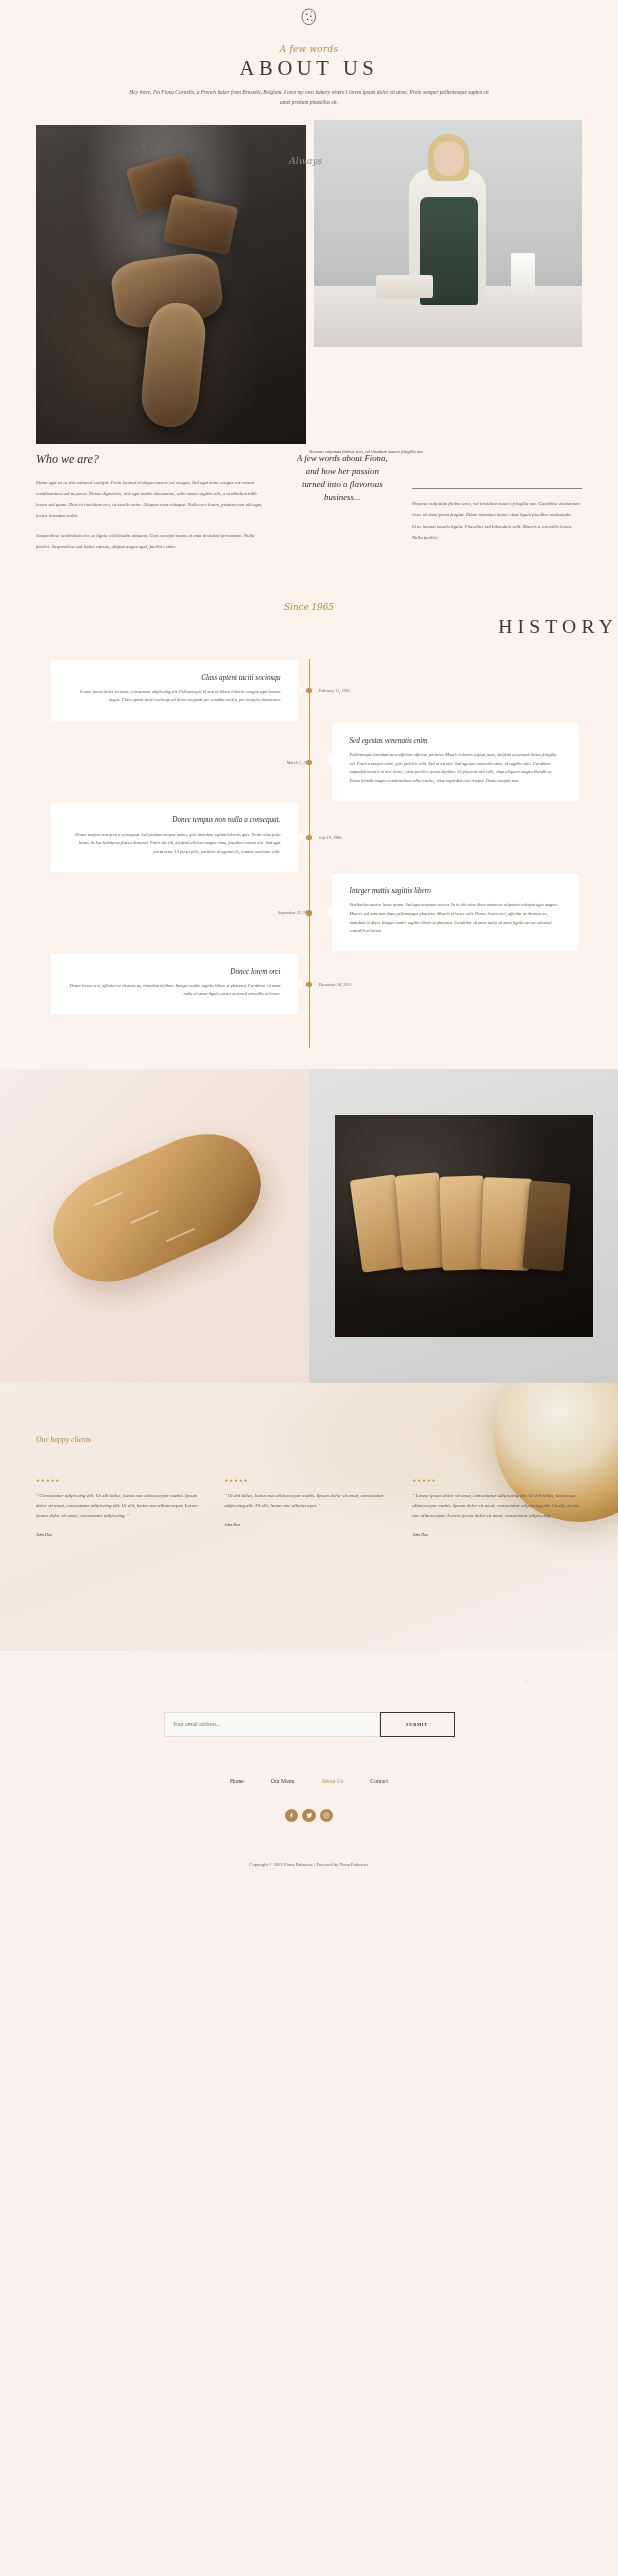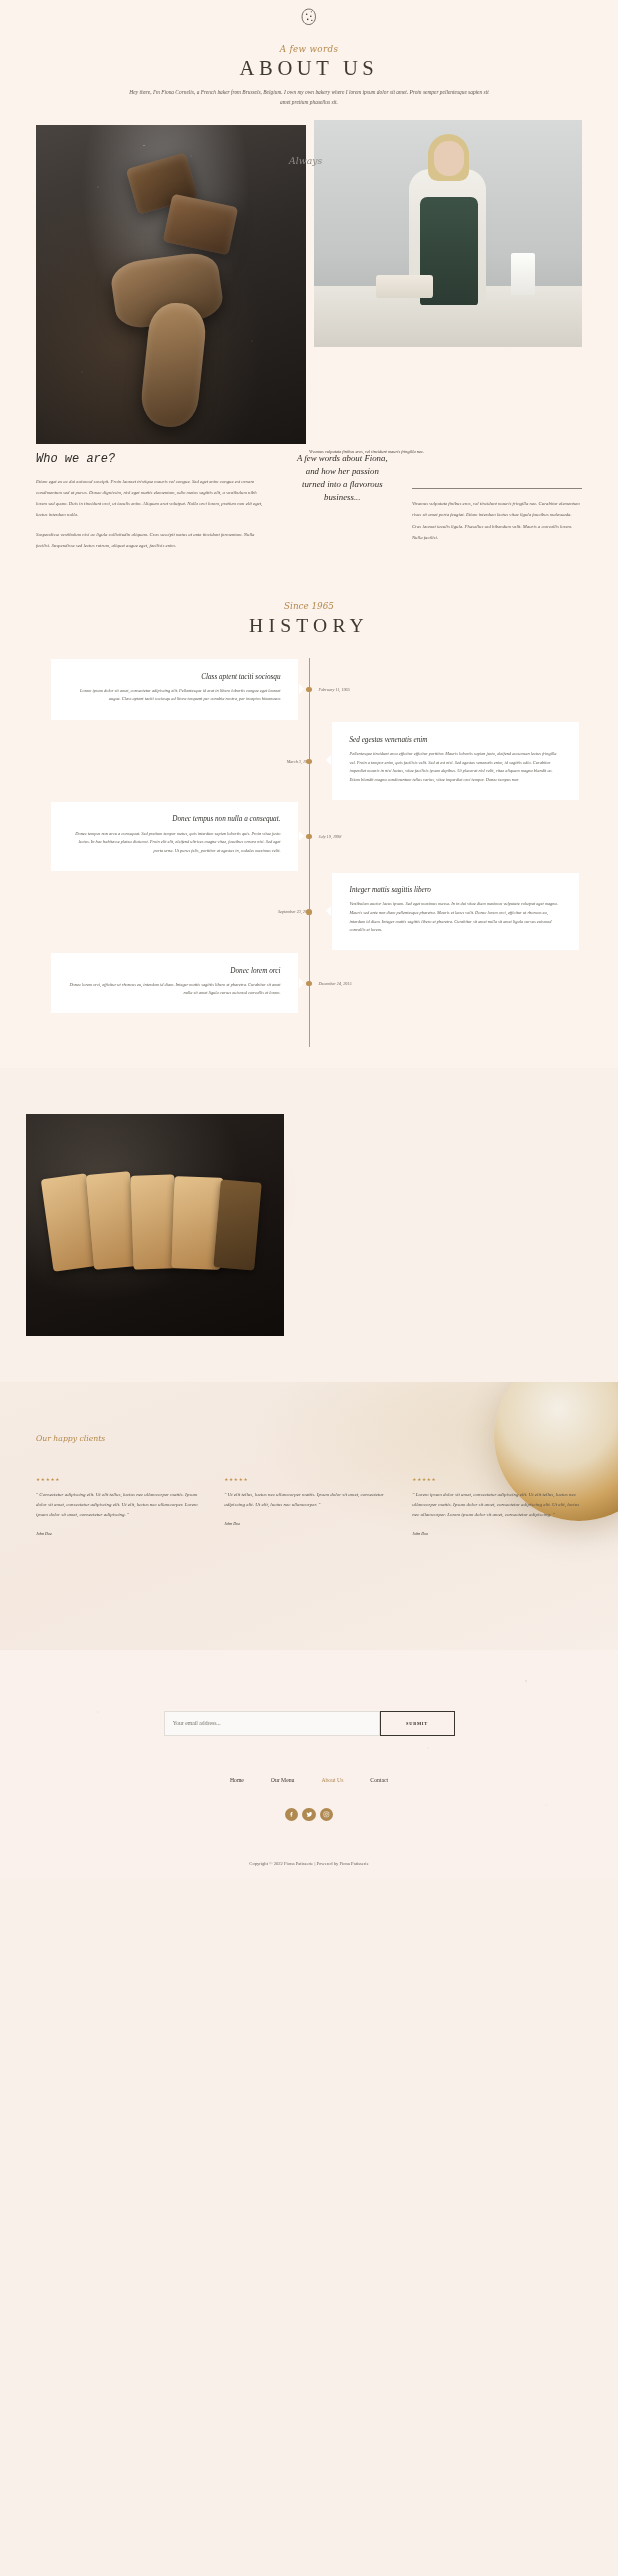--- a/index.html
+++ b/index.html
@@ -114,33 +114,33 @@
   .caption-right {
     width:268px; margin-left:309px; margin-top:4.1px;
     font-size:4.4px; line-height:1.55; font-style:italic; color:#4a443d;
   }
 
   
   .about-body { display:flex; padding:0 36px 0 36px; margin-top:-3.1px; }
   .about-col-l { width:242px; padding-right:15.5px; }
   .about-col-r { width:289px; margin-left:15.5px; }
   .who-title { font-size:12px; color:#2e2b27; margin-bottom:9.3px;
-    font-family:Liberation Mono, monospace; font-style:italic; }
+    font-family:Liberation Serif, serif; font-style:italic; }
   .body-par { font-size:4.8px; line-height:2.35; font-style:italic; color:#5c564e;
     margin-bottom:8.2px; }
   .lead-title {
     font-size:8.8px; line-height:1.45; font-style:italic; color:#2f2c27;
     width:98px; font-family:"Liberation Serif", serif;text-align:center;
   }
   .rule { height:0.5px; background:#8b827a; margin:9.3px 0 9.3px; }
 
   
   .history { background:#fcf3ed; padding:36px 0 20.6px; text-align:center; position:relative; }
   .history-script { font-size:8.8px; }
-  .history-title { font-size:19.6px; letter-spacing:5.2px; color:#3e3931; margin-top:4.1px; }
+  .history-title { font-size:19.6px; letter-spacing:5.2px; color:#3e3931; margin-top:4.1px;text-align:right; }
 
   .timeline { position:relative; margin-top:21.6px; padding-bottom:31px; }
   .timeline-axis {
     position:absolute; left:309px; top:0; bottom:0; width:0.7px; background:#c19a5b;
   }
   .t-row { position:relative; display:flex; align-items:center; min-height:62px; margin-bottom:2.1px; }
   .t-row.right-card { flex-direction:row-reverse;padding-left:24px; }
   .t-card {
     background:#fff; padding:13.4px 17.5px 15.5px; position:relative; text-align:right;
   }
@@ -159,21 +159,21 @@
     font-size:4.2px; font-style:italic; color:#6d675e; width:170px;
   }
   .t-date-right { text-align:left; padding-left:20.6px; }
   .t-date-left { text-align:right; padding-right:20.6px; }
   .t-dot {
     width:5.7px; height:5.7px; border-radius:50%; background:#bd9356;
     position:absolute; left:306px; top:50%; margin-top:-2.6px; z-index:2;
   }
 
   
-  .gallery { display:flex; height:314px;flex-direction:column; }
+  .gallery { display:flex; height:314px; }
   .gal-left { width:309px; position:relative;
     background:linear-gradient(135deg,#f7ece6 0%,#f3e3da 55%,#efdfd6 100%); }
   .gal-left .big-loaf {
     position:absolute; left:49px; top:85px; width:216px; height:108px;
     border-radius:67px/49px; transform:rotate(-24deg);
     background:linear-gradient(150deg,#e8c389 0%,#cfa062 40%,#a97b42 75%,#7d5529 100%);
     box-shadow:0 12.4px 31px rgba(120,80,40,.28);
   }
   .gal-left .slash { position:absolute; background:rgba(255,255,255,.45);
     height:2.1px; border-radius:1.5px; transform:rotate(-24deg); }
@@ -201,21 +201,21 @@
       linear-gradient(160deg,#f6ece4 0%,#f4e8df 45%,#f7eee7 100%);
     min-height:268px; overflow:hidden; }
   .rev-round {
     position:absolute; right:-46px; top:-31px; width:170px; height:170px;
     border-radius:50%;
     background:
       radial-gradient(circle at 38% 34%, #f4efe6 0%, #e7d8bb 38%, #cfa460 62%, #9f7230 85%, #7a5420 100%);
     box-shadow:0 10.3px 31px rgba(120,90,50,.25);
   }
   .rev-title { font-size:17.5px; letter-spacing:2.1px; color:#3e3931; line-height:1.3; }
-  .rev-script { font-size:7.7px; margin-top:6.2px; }
+  .rev-script { font-size:7.7px; margin-top:6.2px;font-family:Liberation Serif, serif; }
   .rev-grid { display:flex; gap:18.5px; margin-top:34px; position:relative; z-index:3; }
   .rev-card { width:170px; }
   .stars { color:#c2954f; font-size:4.6px; letter-spacing:0.7px; margin-bottom:8.2px; }
   .rev-text { font-size:5px; line-height:1.95; font-style:italic; color:#55504a; }
   .rev-author { font-size:4.1px; font-style:italic; color:#3f3a35; margin-top:11.3px; }
 
   
   .footer {
     background:
       radial-gradient(0.8px 0.8px at 98px 62px, rgba(90,60,35,.35), transparent),

